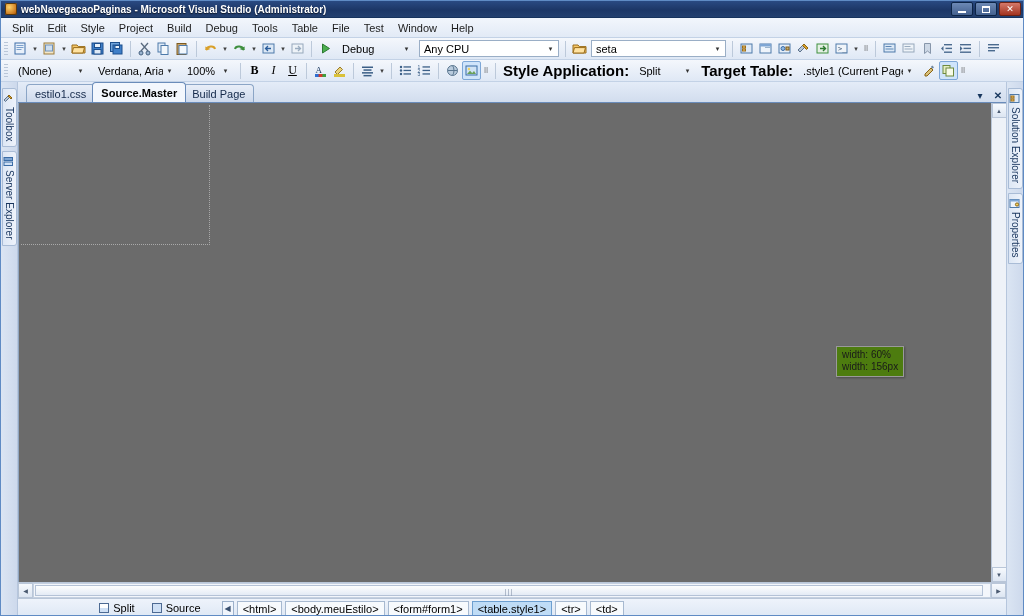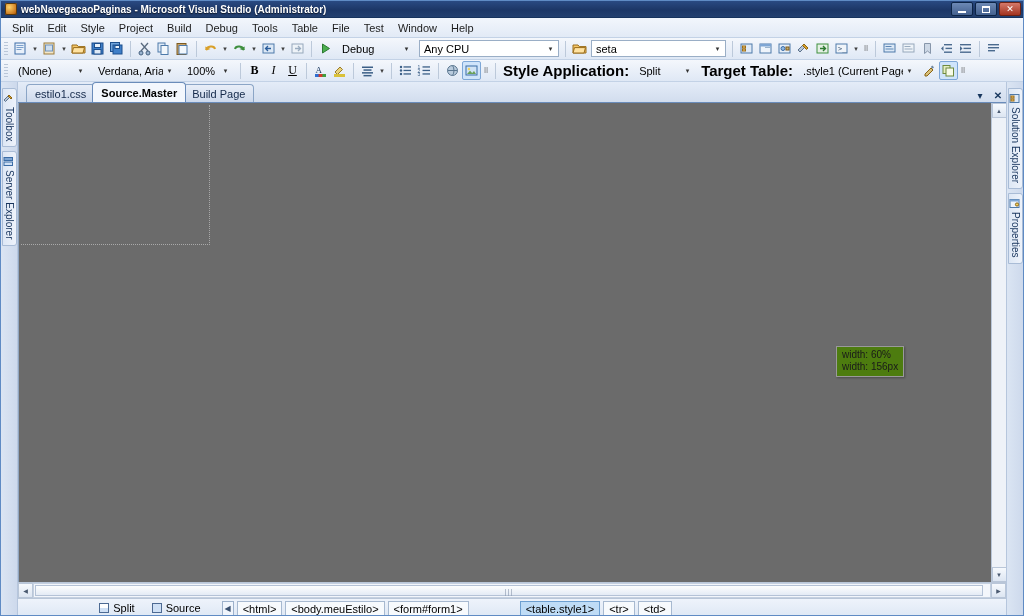--- a/index.html
+++ b/index.html
@@ -274,21 +274,21 @@
   }
   .viewbtn.active { background: #fcfdff; border-color: #8aa6c8; margin-top: 36px; }
   .vb-ico { width: 10px; height: 10px; border: 1px solid #4d6a93; background: #cfe0f5; display:block; }
   .vb-ico.split { background: linear-gradient(#fff 50%, #cfe0f5 50%); }
   .tagbar { display: flex; align-items: center; gap: 3px; margin-left: 10px; }
   .tag-scroll { font-size: 8px; color: #3a5070; padding: 0 2px; border: 1px solid #9db1cb; background:#f0f5fc; line-height:13px; }
   .tag {
     font-size: 11px; padding: 1px 5px;
     border: 1px solid #a7b9d0; background: #f7fafd;
   }
-  .tag.sel { background: #bfdcf6; border-color: #6d9fd0; margin-left: 48px; }
+  .tag.sel { background: #bfdcf6; border-color: #6d9fd0; }
 </style>
 </head>
 <body>
 
 <div id="app">
 
   <div class="titlebar">
     <span class="title-icon"></span>
     <span class="title-text">webNavegacaoPaginas - Microsoft Visual Studio (Administrator)</span>
     <div class="win-btns">

